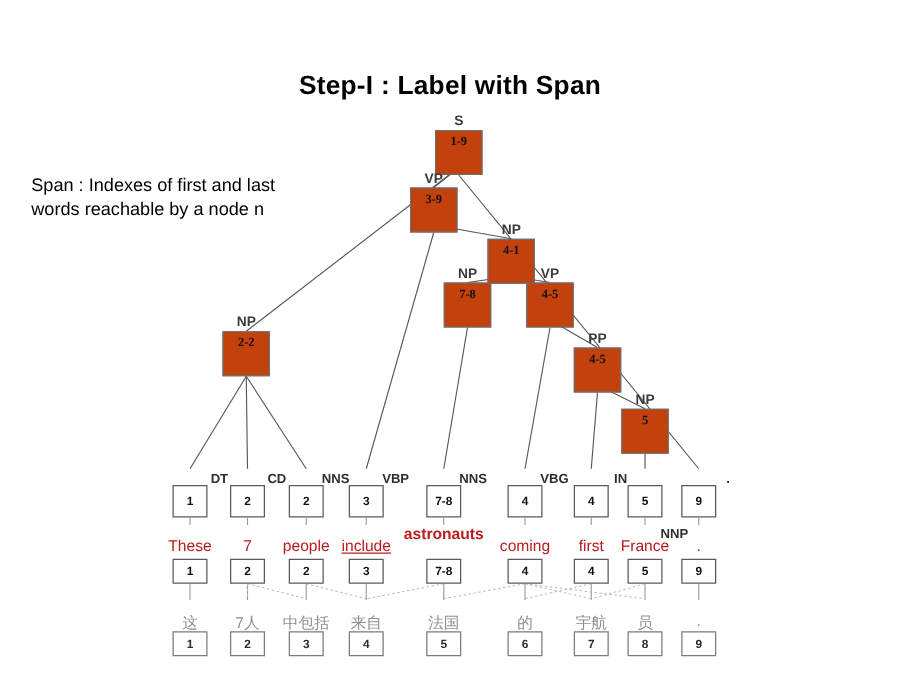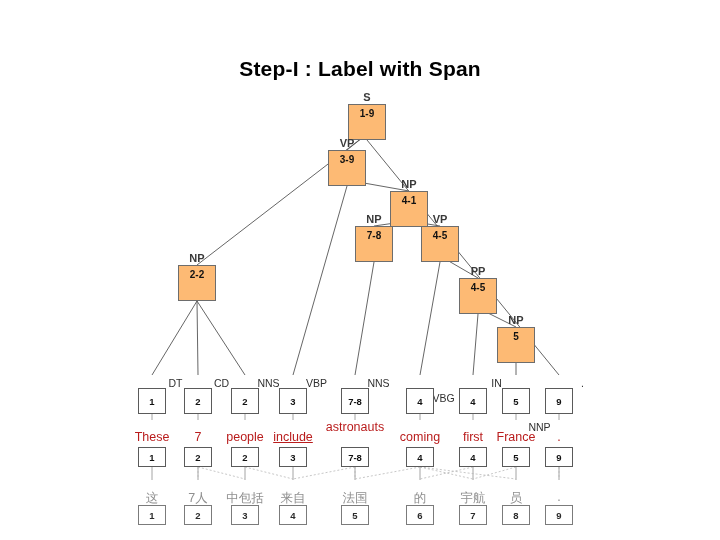--- a/index.html
+++ b/index.html
@@ -33,37 +33,38 @@
   
   .node{position:absolute;}
   .nlabel{
     position:absolute;left:50%;transform:translateX(-50%);
     bottom:100%;margin-bottom:1px;
     font-size:11px;font-weight:bold;color:#3a3a3a;
     white-space:nowrap;
   }
   .nbox{
     border:1px solid #6d6d6d;
-    background:#fdba74;
+    background:#c2410c;
     display:flex;align-items:center;justify-content:center;
     font-size:10px;font-weight:bold;color:#111;
     box-sizing:border-box;
     white-space:nowrap;
+    font-family:Liberation Serif, serif;
   }
 
   
   .spanbox{
     align-items:flex-start;
     padding-top:3px;
   }
 
   
   .poslabel{
     position:absolute;left:50%;transform:translateX(-50%);
-    font-size:10.5px;font-weight:normal;color:#2f2f2f;
+    font-size:10.5px;font-weight:bold;color:#2f2f2f;
     white-space:nowrap;
     padding-left:47px;
   }
   .word{
     position:absolute;left:50%;transform:translateX(-50%);
     font-size:12.5px;color:#b91c1c;white-space:nowrap;
   }
   .zh{
     position:absolute;left:50%;transform:translateX(-50%);
     font-size:12.5px;color:#8f8f8f;white-space:nowrap;
@@ -77,20 +78,21 @@
   }
   .zhbox{border-color:#7b7b7b;color:#2b2b2b;}
 </style>
 </head>
 <body>
 
 <div id="slide">
 
   <div id="title">Step-I : Label with Span</div>
 
+  <div id="caption">Span : Indexes of first and last words reachable by a node n</div>
 
   <svg id="tree" viewBox="0 0 720 540">
     <g id="edge-layer" stroke="#555" stroke-width="0.9" fill="none">
         <line x1="367" y1="134" x2="197" y2="265"></line>
         <line x1="367" y1="134" x2="347" y2="150"></line>
         <line x1="367" y1="140" x2="559" y2="375"></line>
         <line x1="347" y1="186" x2="293" y2="375"></line>
         <line x1="347" y1="180" x2="409" y2="191"></line>
         <line x1="409" y1="221" x2="374" y2="226"></line>
         <line x1="409" y1="221" x2="440" y2="226"></line>
@@ -202,27 +204,27 @@
         <div class="poslabel" style="top: 377px;">VBP</div>
         <div class="smallbox" style="top: 388px; width: 28px; height: 26px;">3</div>
         <div class="word" style="top: 430px; text-decoration: underline;">include</div>
         <div class="smallbox" style="top: 447px; width: 28px; height: 20px;">3</div>
         <div class="zh" style="top: 490px;">来自</div>
         <div class="smallbox zhbox" style="top: 505px; width: 28px; height: 20px;">4</div>
       </div>
       <div style="position: absolute; left: 355px; top: 0px; width: 0px;">
         <div class="poslabel" style="top: 377px;">NNS</div>
         <div class="smallbox" style="top: 388px; width: 28px; height: 26px;">7-8</div>
-        <div class="word" style="top: 420px;">astronauts</div>
+        <div class="word" style="top: 420px; font-weight: bold;">astronauts</div>
         <div class="smallbox" style="top: 447px; width: 28px; height: 20px;">7-8</div>
         <div class="zh" style="top: 490px;">法国</div>
         <div class="smallbox zhbox" style="top: 505px; width: 28px; height: 20px;">5</div>
       </div>
       <div style="position: absolute; left: 420px; top: 0px; width: 0px;">
-        <div class="poslabel" style="top: 392px;">VBG</div>
+        <div class="poslabel" style="top: 377px;">VBG</div>
         <div class="smallbox" style="top: 388px; width: 28px; height: 26px;">4</div>
         <div class="word" style="top: 430px;">coming</div>
         <div class="smallbox" style="top: 447px; width: 28px; height: 20px;">4</div>
         <div class="zh" style="top: 490px;">的</div>
         <div class="smallbox zhbox" style="top: 505px; width: 28px; height: 20px;">6</div>
       </div>
       <div style="position: absolute; left: 473px; top: 0px; width: 0px;">
         <div class="poslabel" style="top: 377px;">IN</div>
         <div class="smallbox" style="top: 388px; width: 28px; height: 26px;">4</div>
         <div class="word" style="top: 430px;">first</div>

